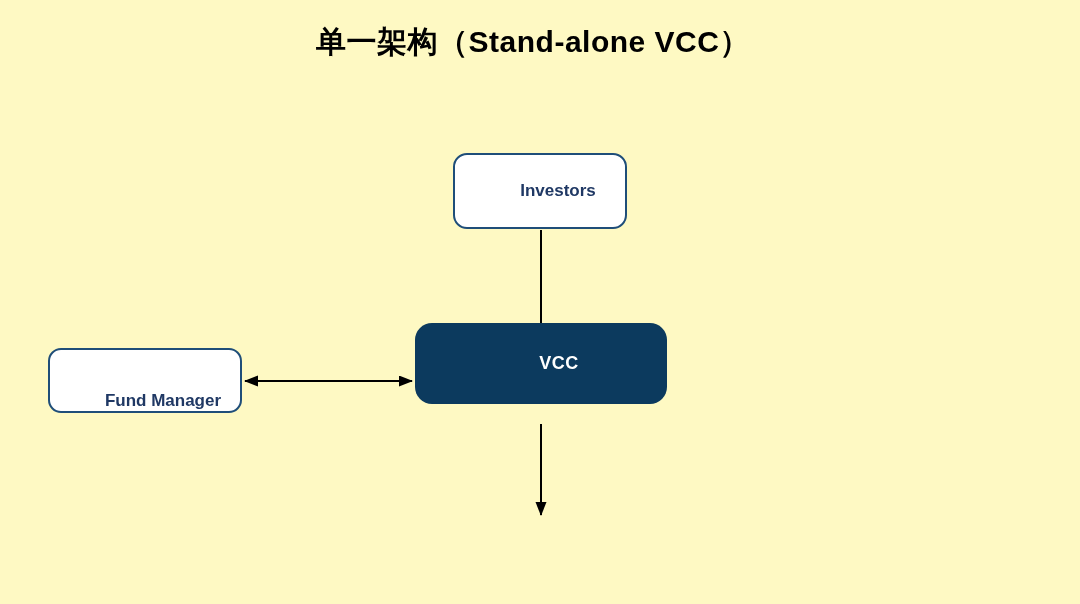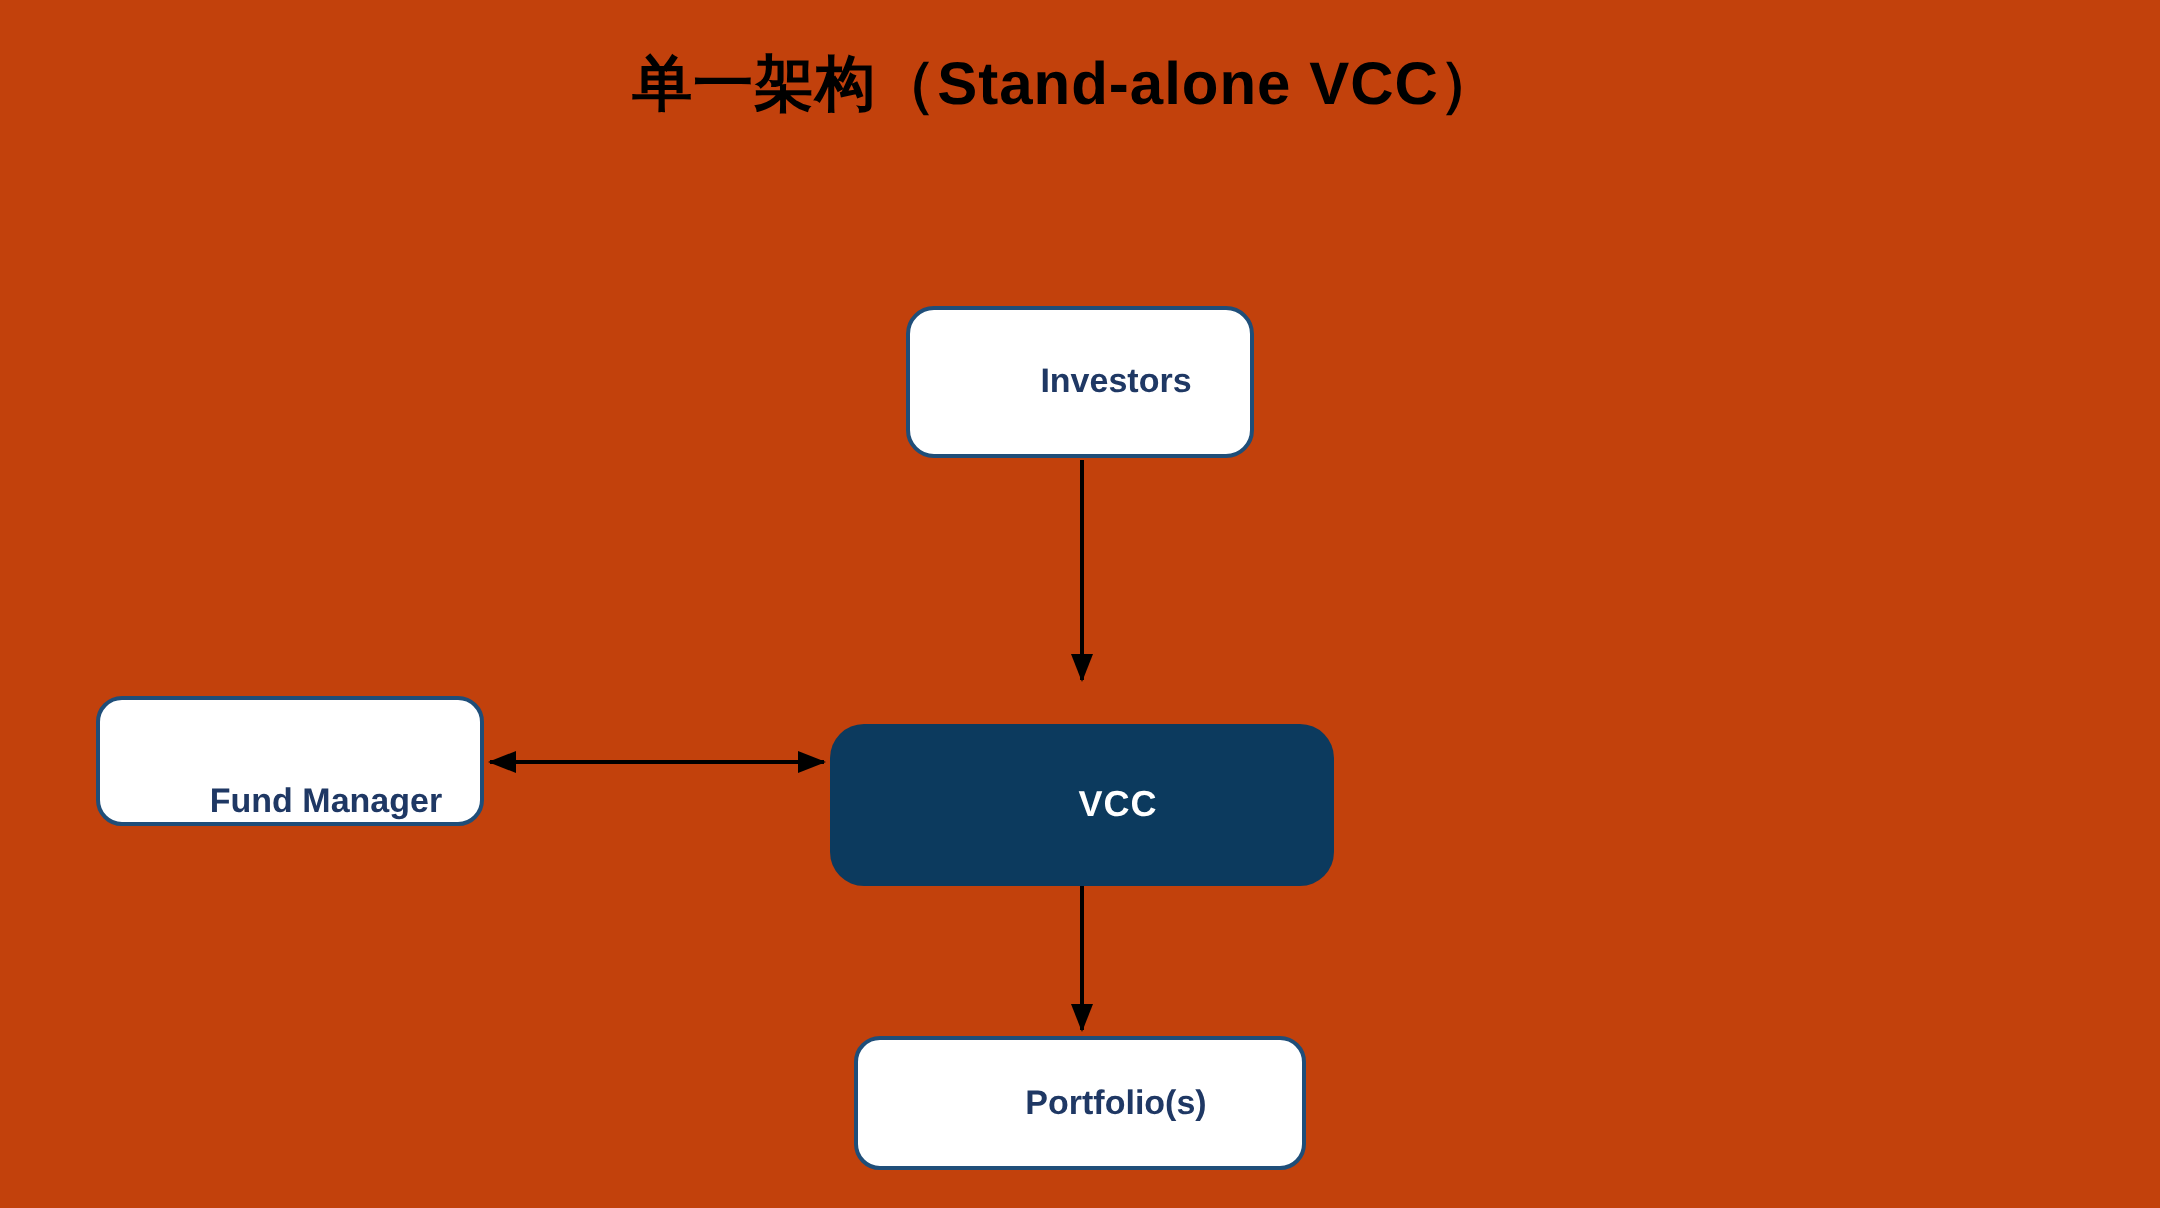--- a/index.html
+++ b/index.html
@@ -10,21 +10,21 @@
     --vcc-text:#FFFFFF;
     --arrow:#000000;
     --title-text:#000000;
   }
   *{margin:0;padding:0;box-sizing:border-box;}
   html,body{background:#fff;}
   body{font-family:"Liberation Sans","DejaVu Sans",sans-serif;}
   .canvas{
     position:relative;
     width:1080px;height:604px;
-    background:#c2410c;
+    background:#fef9c3;
     overflow:hidden;
   }
   .title{
     position:absolute;
     left:0;top:22px;width:1066px;
     text-align:center;
     font-size:30px;
     font-weight:bold;
     color:var(--title-text);
     letter-spacing:0.5px;
@@ -42,21 +42,21 @@
     background:var(--box-fill);
     border:2px solid var(--box-border);
     border-radius:14px;
     text-align:center;
     padding-left:36px;
   }
   .node-investors{left:453px;top:153px;width:174px;height:76px;}
   .node-fund-manager{left:48px;top:348px;width:194px;height:65px;border-radius:13px;align-items:flex-end;}
   .node-portfolios{left:427px;top:518px;width:226px;height:67px;border-radius:13px;}
   .node-vcc{
-    left:415px;top:362px;width:252px;height:81px;
+    left:415px;top:323px;width:252px;height:81px;
     background:var(--vcc-fill);
     border:none;
     border-radius:17px;
     color:var(--vcc-text);
     font-size:18px;
     letter-spacing:0.5px;
   }
 </style>
 </head>
 <body>
@@ -84,17 +84,14 @@
   </div>
 
   <div class="node node-fund-manager">
     <span>Fund Manager</span>
   </div>
 
   <div class="node node-vcc">
     <span>VCC</span>
   </div>
 
-  <div class="node node-portfolios">
-    <span>Portfolio(s)</span>
-  </div>
 
 </div>
 
 </body></html>

